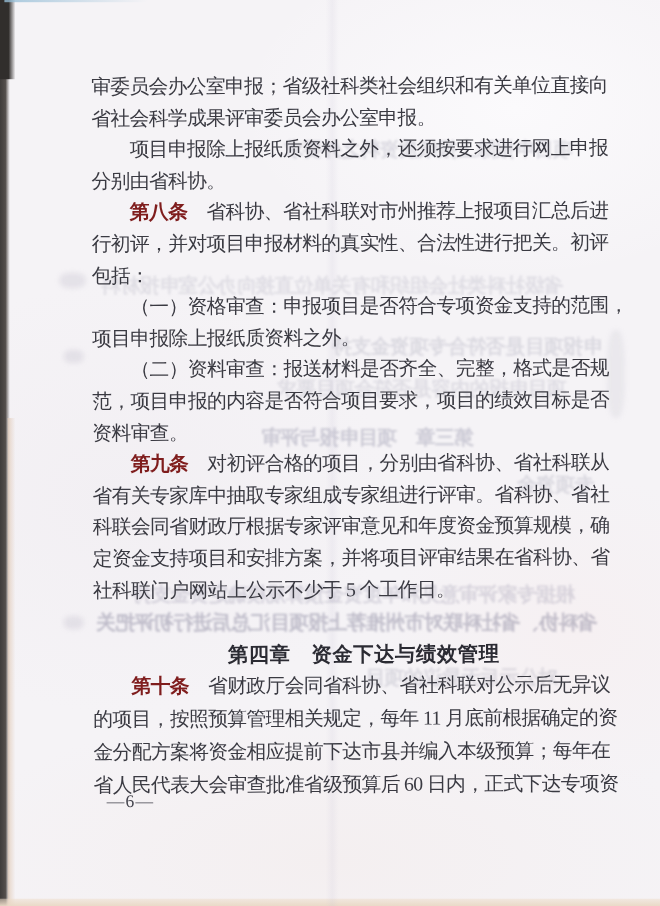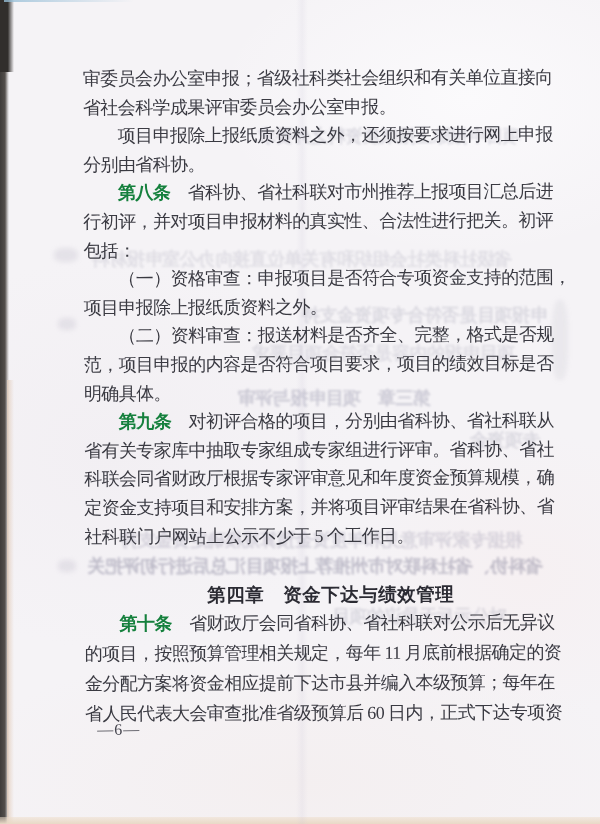--- a/index.html
+++ b/index.html
@@ -46,21 +46,21 @@
   .bleed-8{top:554px;left:88px;color:rgba(104,102,132,.38);}
   .bleed-9{top:604px;left:332px;}
   
   .textlayer{position:absolute;inset:0;transform:rotate(-0.2deg);transform-origin:50% 50%;
     color:#3a3a42;}
   .section-a{position:absolute;left:84px;top:64px;width:482px;}
   .section-a .line{height:28.6px;line-height:28.6px;}
   .section-b{position:absolute;left:84px;top:608px;width:482px;}
   .section-b .line{height:30px;line-height:30px;}
   .line{font-size:18px;letter-spacing:-0.6px;white-space:nowrap;}
-  .line b{font-weight:bold;color:#15803d;}
+  .line b{font-weight:bold;color:#7f1d1d;}
   .chapter-heading{position:absolute;left:60px;top:582px;width:540px;text-align:center;
     font-size:18.5px;font-weight:bold;letter-spacing:0.5px;color:#2b2b33;}
   .page-number{position:absolute;left:96px;top:720px;font-size:16px;letter-spacing:1px;color:#45454e;}
 </style>
 </head>
 <body>
 
 <div class="page">
 
   <div class="edge-left"></div>
@@ -91,21 +91,21 @@
       <div class="line"><span>省社会科学成果评审委员会办公室申报。</span></div>
       <div class="line"><span>　　项目申报除上报纸质资料之外，还须按要求进行网上申报</span></div>
       <div class="line"><span>分别由省科协。</span></div>
       <div class="line"><b>　　第八条</b><span>　省科协、省社科联对市州推荐上报项目汇总后进</span></div>
       <div class="line"><span>行初评，并对项目申报材料的真实性、合法性进行把关。初评</span></div>
       <div class="line"><span>包括：</span></div>
       <div class="line"><span>　　（一）资格审查：申报项目是否符合专项资金支持的范围，</span></div>
       <div class="line"><span>项目申报除上报纸质资料之外。</span></div>
       <div class="line"><span>　　（二）资料审查：报送材料是否齐全、完整，格式是否规</span></div>
       <div class="line"><span>范，项目申报的内容是否符合项目要求，项目的绩效目标是否</span></div>
-      <div class="line"><span>明确具体。</span></div>
+      <div class="line"><span>资料审查。</span></div>
       <div class="line"><b>　　第九条</b><span>　对初评合格的项目，分别由省科协、省社科联从</span></div>
       <div class="line"><span>省有关专家库中抽取专家组成专家组进行评审。省科协、省社</span></div>
       <div class="line"><span>科联会同省财政厅根据专家评审意见和年度资金预算规模，确</span></div>
       <div class="line"><span>定资金支持项目和安排方案，并将项目评审结果在省科协、省</span></div>
       <div class="line"><span>社科联门户网站上公示不少于 5 个工作日。</span></div>
     </div>
 
     <div class="chapter-heading">第四章　资金下达与绩效管理</div>
 
     <div class="section-b">

